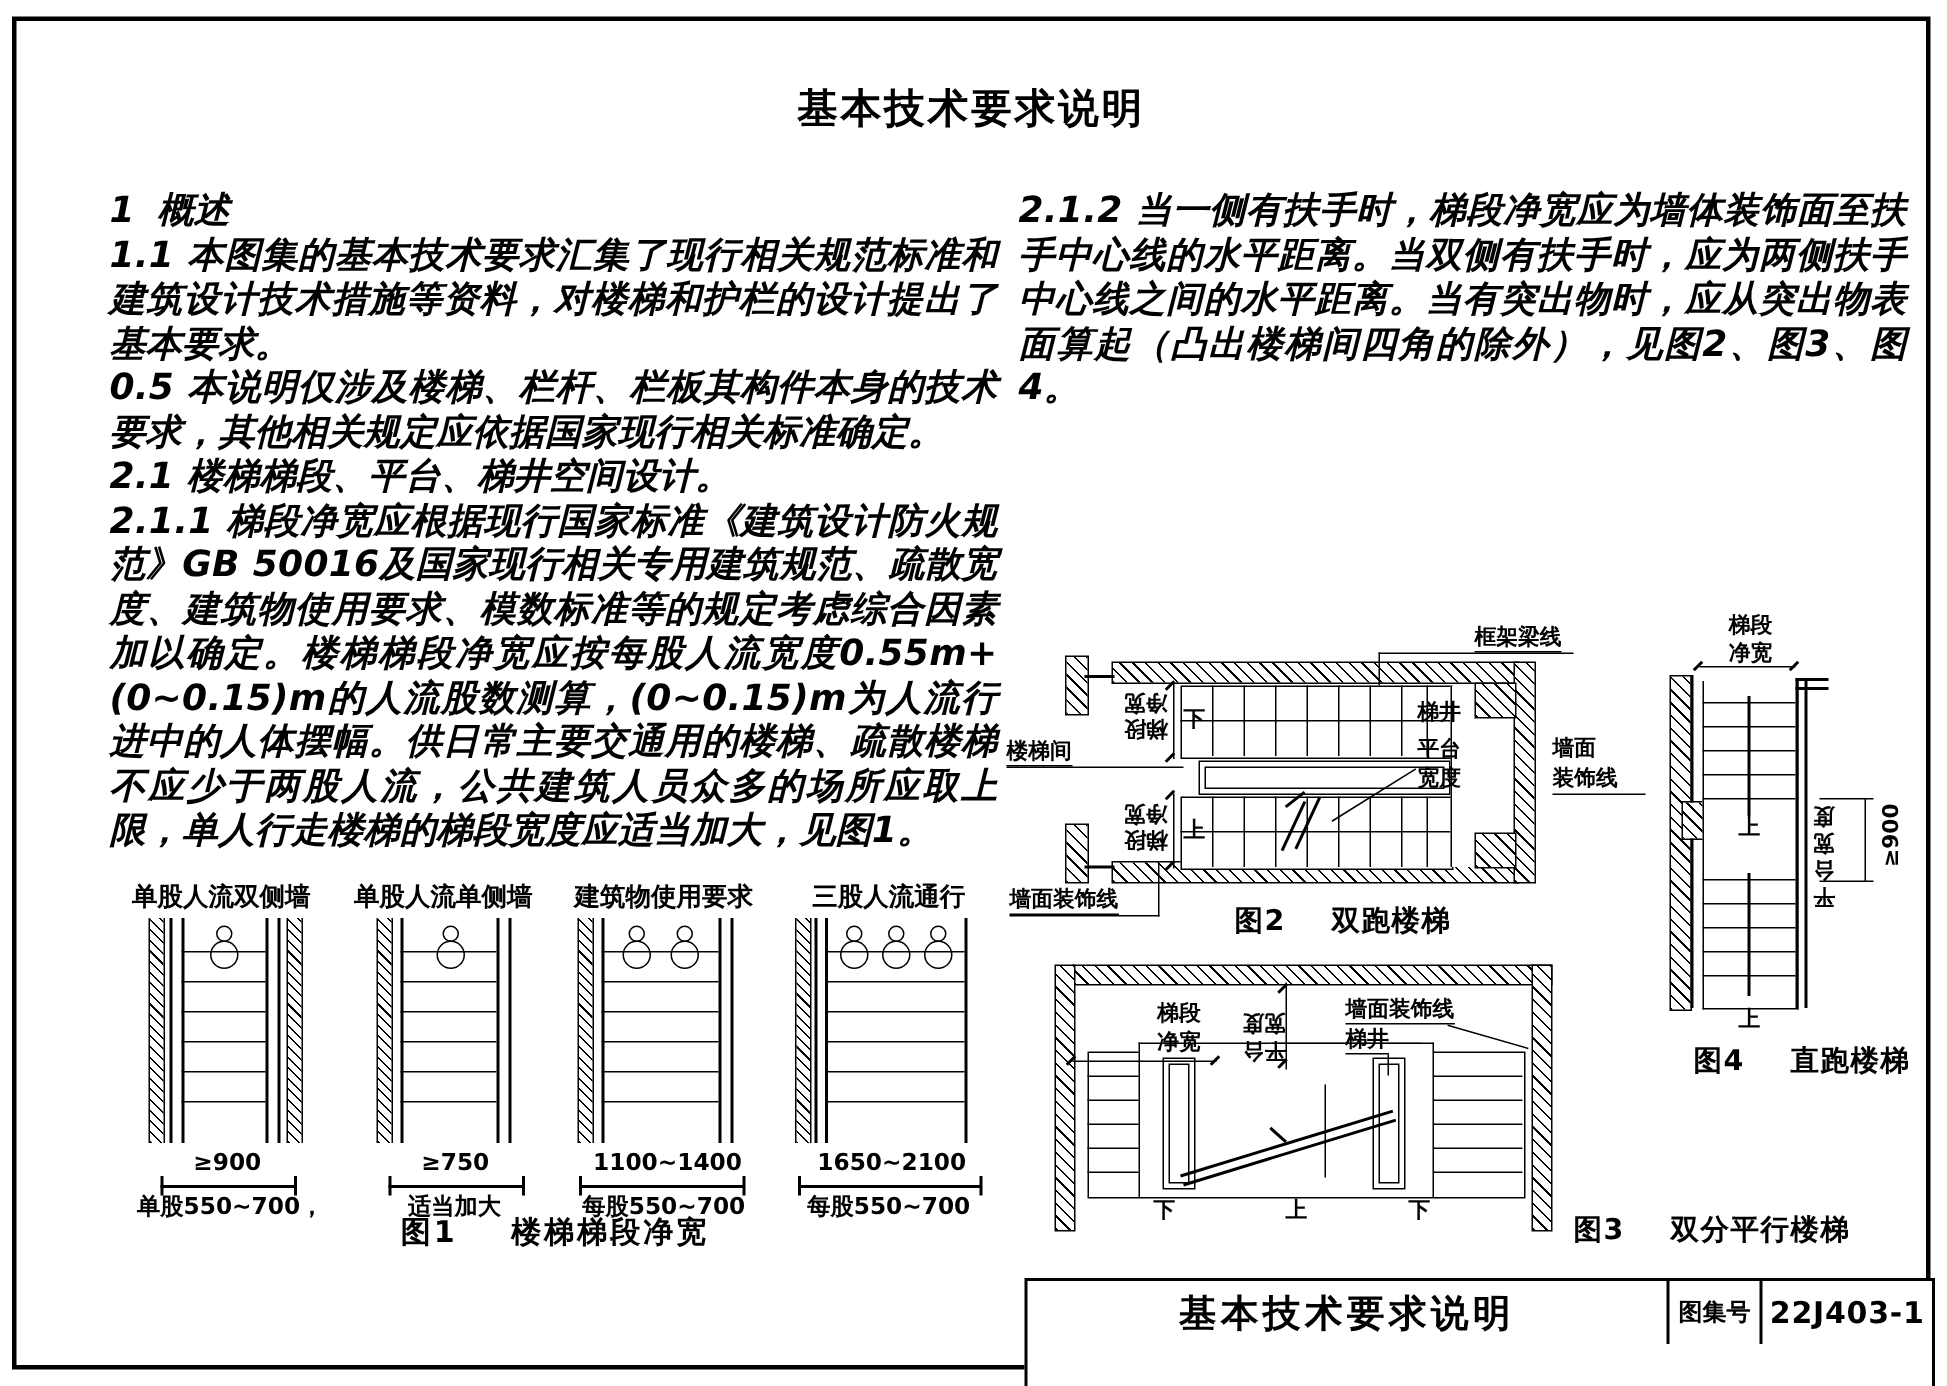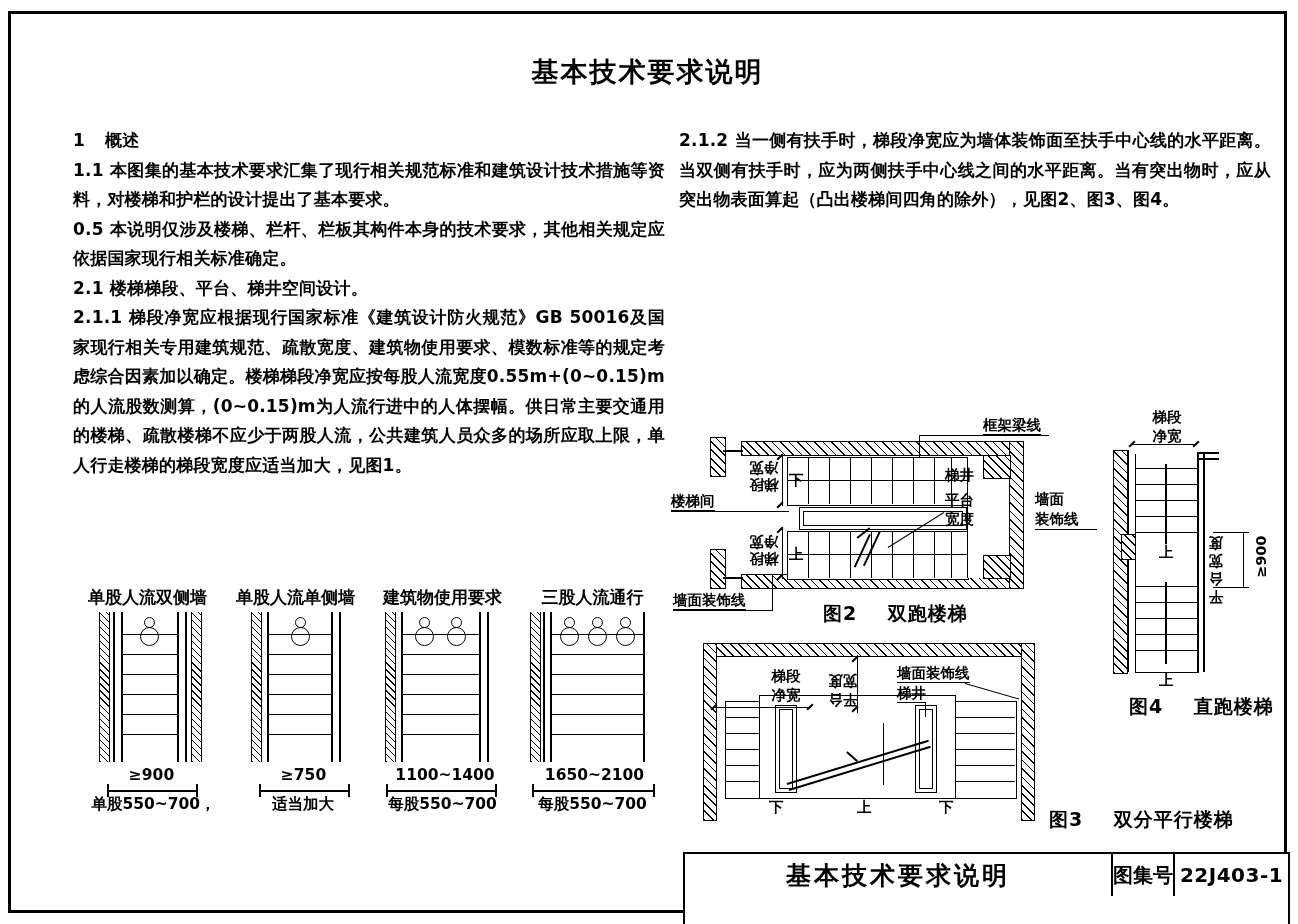--- a/index.html
+++ b/index.html
@@ -20,25 +20,26 @@
   
   .page-title{
     position:absolute;left:0;top:40px;width:100%;
     text-align:center;
     font-size:27px;font-weight:bold;letter-spacing:2px;
     font-family:"DejaVu Sans","Liberation Sans",sans-serif;
   }
   
   .col{
     position:absolute;
-    font-size:17px;
+    font-size:24px;
     line-height:29.5px;
     letter-spacing:0.2px;
     font-weight:bold;
     text-align:justify;
+    font-style:italic;
   }
   #col-left{left:62px;top:112px;width:592px;}
   #col-right{left:668px;top:112px;width:592px;}
   .para{margin:0;}
   .sec-head{font-weight:bold;}
   .sec-head .nm{display:inline-block;width:32px;}
   
   #fig1{position:absolute;left:64px;top:572px;width:590px;height:255px;}
   .f1-head{
     position:absolute;top:0;font-size:17px;font-weight:bold;
@@ -89,21 +90,21 @@
     position:absolute;left:672px;top:838px;width:607px;height:75px;
     border:2.5px solid #000;box-sizing:border-box;background:#fff;
     display:flex;flex-direction:column;
   }
   .tb-row{display:flex;flex:1;}
   .tb-row.top{flex:0 0 42px;}
   .tb-row.bot{flex:1;border-top:2.2px solid #000;}
   .tb-cell{border-right:2.2px solid #000;display:flex;align-items:center;justify-content:center;box-sizing:border-box;}
   .tb-cell:last-child{border-right:none;}
   .tb-main{flex:1;font-size:25px;font-weight:bold;letter-spacing:3px;}
-  .tb-label{flex:0 0 62px;font-size:20px;font-weight:bold;}
+  .tb-label{flex:0 0 62px;font-size:16px;font-weight:bold;}
   .tb-code{flex:0 0 113px;font-size:20px;font-weight:bold;letter-spacing:0.5px;}
   .tb-page{flex:0 0 113px;font-size:19px;font-weight:bold;}
   .tb-s{font-size:16px;font-weight:bold;}
   .sig{font-family:"DejaVu Serif","Liberation Serif",serif;font-size:19px;font-style:italic;}
   .tb-b1{flex:0 0 40px;}
   .tb-b2{flex:0 0 62px;}
   .tb-b3{flex:0 0 78px;}
 </style>
 </head>
 <body>
@@ -248,20 +249,25 @@
     <div class="f1-dimrow" style="left:447px;top:180px;width:145px;">1650~2100</div>
     <div class="dimline" style="left:457px;top:204px;width:122px;"></div>
     <div class="dimtick" style="left:457px;top:198px;"></div>
     <div class="dimtick" style="left:578px;top:198px;"></div>
 
     <div class="f1-dimrow" style="left:16px;top:208px;width:125px;">单股550~700，</div>
     <div class="f1-dimrow" style="left:168px;top:208px;width:120px;">适当加大</div>
     <div class="f1-dimrow" style="left:300px;top:208px;width:135px;">每股550~700</div>
     <div class="f1-dimrow" style="left:450px;top:208px;width:135px;">每股550~700</div>
 
+    <div class="f1-caption">
+      <span>图1</span>
+      &nbsp;&nbsp;
+      <span>楼梯梯段净宽</span>
+    </div>
   </div>
 
   <div id="fig2">
 
     <div class="slab" style="left:58px;top:22px;width:270px;height:13px;"></div>
     <div class="slab" style="left:58px;top:155px;width:270px;height:13px;"></div>
     <div class="slab" style="left:326px;top:22px;width:13px;height:146px;"></div>
     <div class="box" style="left:27px;top:18px;width:14px;height:38px;
         background:repeating-linear-gradient(45deg,#000 0 1.1px,#fff 1.1px 6px);"></div>
     <div class="box" style="left:27px;top:130px;width:14px;height:38px;

